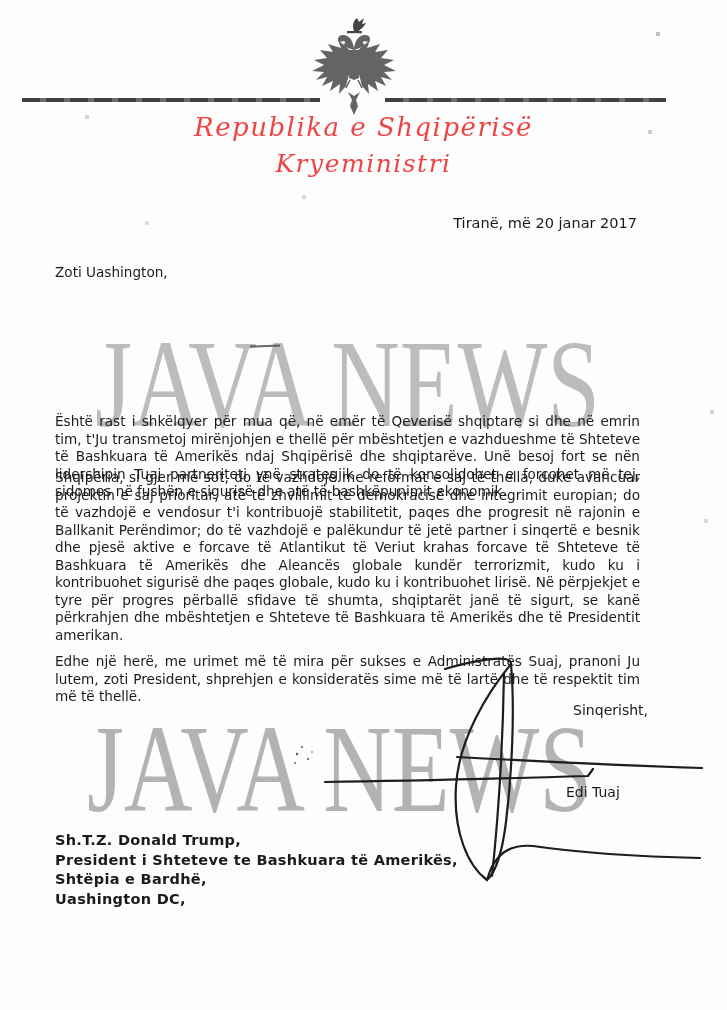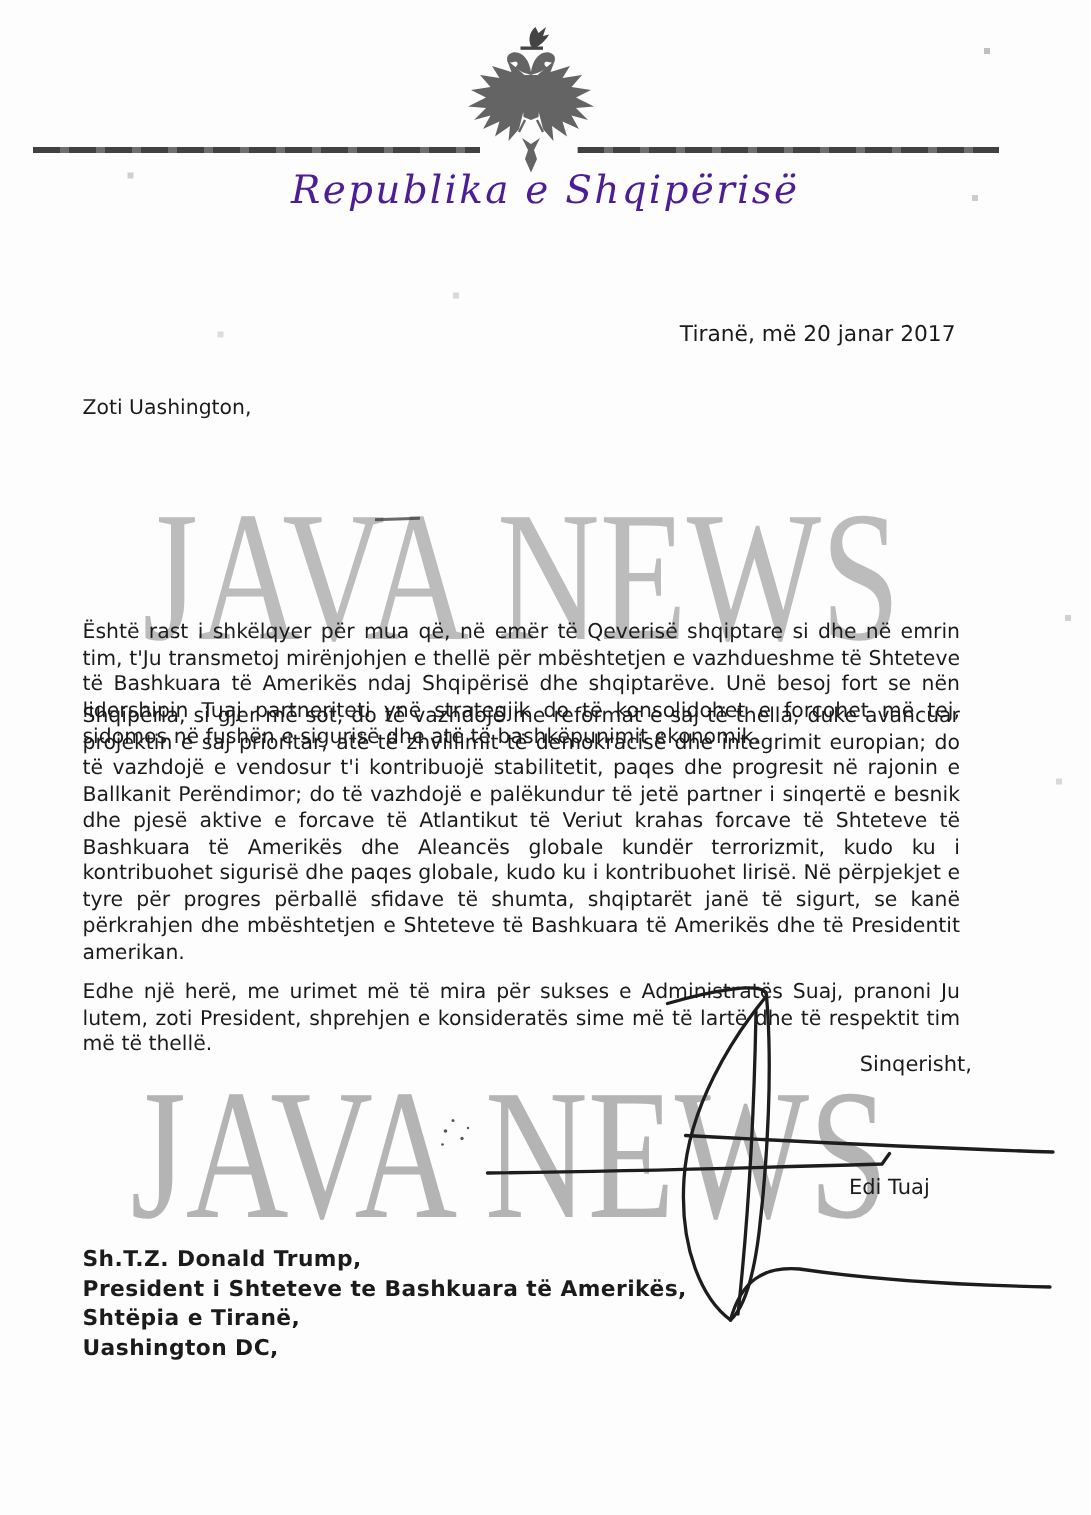--- a/index.html
+++ b/index.html
@@ -7,21 +7,21 @@
     position:relative;width:727px;height:1010px;background:#fdfdfd;overflow:hidden;
     font-family:"DejaVu Sans",sans-serif;color:#1b1b1b;
   }
   
   .rule{position:absolute;top:98px;height:4px;z-index:1;
     background:repeating-linear-gradient(90deg,#414141 0 18px,#6f6f6f 18px 24px);}
   .rule-left{left:22px;width:298px;}
   .rule-right{left:385px;width:281px;}
   .eagle{position:absolute;left:310px;top:16px;z-index:2;opacity:.88;}
   .script-line{position:absolute;left:0;width:727px;text-align:center;z-index:2;
-    font-family:"DejaVu Serif",serif;font-style:italic;color:#4c1d95;letter-spacing:1.5px;}
+    font-family:"DejaVu Serif",serif;font-style:italic;color:#ef4444;letter-spacing:1.5px;}
   .script-1{top:112px;font-size:26px;}
   .script-2{top:149px;font-size:25px;}
   .dateline{position:absolute;top:215px;right:90px;font-size:14.5px;z-index:2;}
   .bodytext{position:absolute;left:55px;width:585px;font-size:13.6px;line-height:17.5px;
     text-align:justify;z-index:2;margin:0;}
   .salutation{top:264px;}
   .p1{top:300px;}
   .p2{top:367px;margin-top:46px;}
   .p3{top:469px;}
   .p4{top:653px;}
@@ -77,20 +77,21 @@
 
       <path d="M40,34 L48,34 L50,48 L49,62 L44,64 L39,62 L38,48 Z"></path>
 
       <path d="M40,64 L36,72 M48,64 L52,72" stroke="#4f4f4f" stroke-width="1.6" fill="none"></path>
 
       <path d="M38,76 L42,84 L40,90 L44,99 L48,90 L46,84 L50,76 L44,80 Z"></path>
     </g>
   </svg>
 
   <div class="script-line script-1">Republika e Shqipërisë</div>
+  <div class="script-line script-2">Kryeministri</div>
 
   <div class="dateline">Tiranë, më 20 janar 2017</div>
 
   <p class="bodytext salutation">Zoti Uashington,</p>
   <p class="bodytext p2">Është rast i shkëlqyer për mua që, në emër të Qeverisë shqiptare si dhe në emrin tim, t'Ju transmetoj mirënjohjen e thellë për mbështetjen e vazhdueshme të Shteteve të Bashkuara të Amerikës ndaj Shqipërisë dhe shqiptarëve. Unë besoj fort se nën lidershipin Tuaj partneriteti ynë strategjik do të konsolidohet e forcohet më tej, sidomos në fushën e sigurisë dhe atë të bashkëpunimit ekonomik.</p>
   <p class="bodytext p3">Shqipëria, si gjer më sot, do të vazhdojë me reformat e saj të thella, duke avancuar projektin e saj prioritar, atë të zhvillimit të demokracisë dhe integrimit europian; do të vazhdojë e vendosur t'i kontribuojë stabilitetit, paqes dhe progresit në rajonin e Ballkanit Perëndimor; do të vazhdojë e palëkundur të jetë partner i sinqertë e besnik dhe pjesë aktive e forcave të Atlantikut të Veriut krahas forcave të Shteteve të Bashkuara të Amerikës dhe Aleancës globale kundër terrorizmit, kudo ku i kontribuohet sigurisë dhe paqes globale, kudo ku i kontribuohet lirisë. Në përpjekjet e tyre për progres përballë sfidave të shumta, shqiptarët janë të sigurt, se kanë përkrahjen dhe mbështetjen e Shteteve të Bashkuara të Amerikës dhe të Presidentit amerikan.</p>
   <p class="bodytext p4">Edhe një herë, me urimet më të mira për sukses e Administratës Suaj, pranoni Ju lutem, zoti President, shprehjen e konsideratës sime më të lartë dhe të respektit tim më të thellë.</p>
 
   <div class="closing">Sinqerisht,</div>
 
@@ -110,20 +111,20 @@
       <circle cx="45" cy="123" r="0.9"></circle>
       <circle cx="62" cy="112" r="0.8"></circle>
     </g>
   </svg>
 
   <div class="signer">Edi Tuaj</div>
 
   <div class="recipient">
     <div>Sh.T.Z. Donald Trump,</div>
     <div>President i Shteteve te Bashkuara të Amerikës,</div>
-    <div>Shtëpia e Tiranë,</div>
+    <div>Shtëpia e Bardhë,</div>
     <div>Uashington DC,</div>
   </div>
 
   <div class="scan-dash"></div>
   <div class="specks"></div>
 
 </div>
 
 </body></html>

